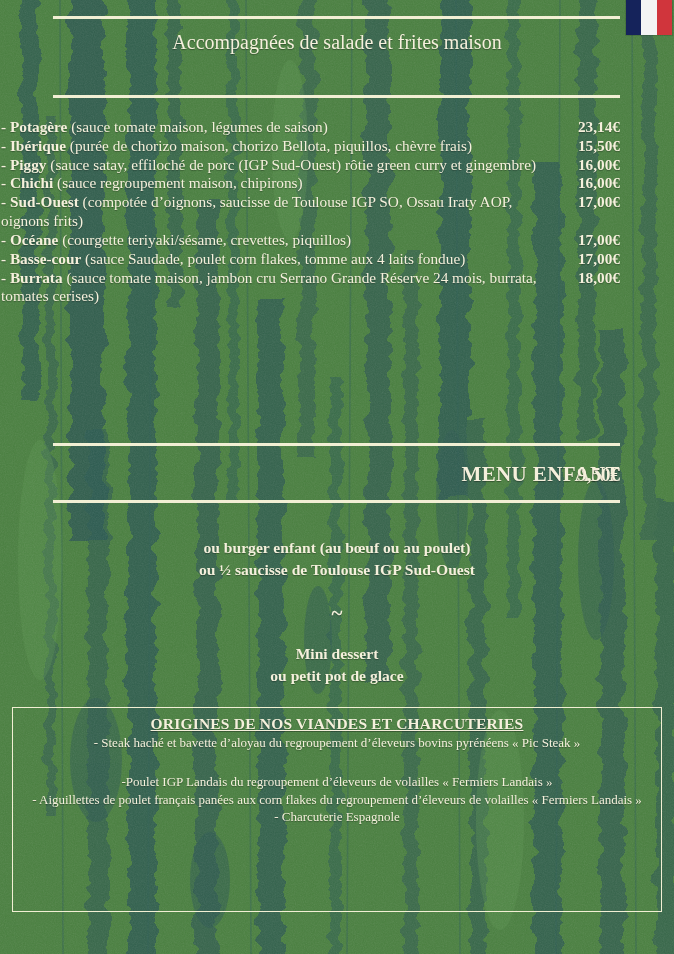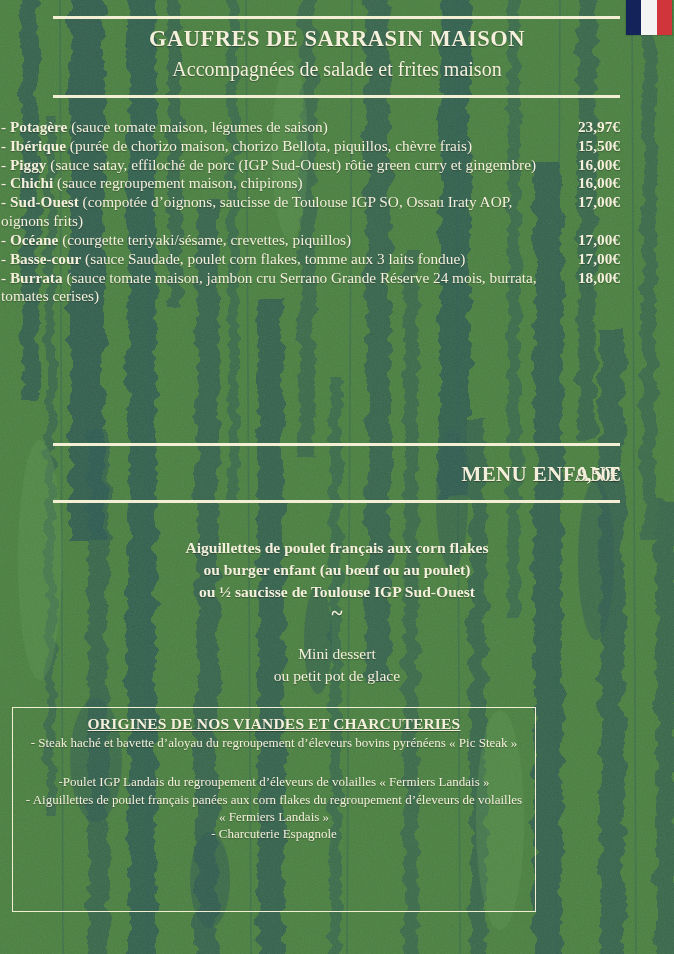--- a/index.html
+++ b/index.html
@@ -83,27 +83,27 @@
     font-size:15.6px; font-weight:bold; line-height:1.42;
     text-shadow:0 1px 1px rgba(0,0,0,.3);
   }
   .tilde {
     position:absolute; left:0; right:0; top:603px; text-align:center;
     font-size:21px; font-weight:bold; line-height:1;
     text-shadow:0 1px 1px rgba(0,0,0,.3);
   }
   .dessert {
     position:absolute; left:0; right:0; top:643px; text-align:center;
-    font-size:15.6px; font-weight:normal; line-height:1.42;
+    font-size:15.6px; font-weight:bold; line-height:1.42;
     text-shadow:0 1px 1px rgba(0,0,0,.3);
   }
 
   
   .origins {
-    position:absolute; left:12px; top:707px; width:524px; height:205px;
+    position:absolute; left:12px; top:707px; width:650px; height:205px;
     border:1.6px solid #F2EFD4;
     padding:6px 10px 0 10px;
     text-align:center;
   }
   .origins .ttl {
     font-size:15.5px; font-weight:bold; text-decoration:underline;
     letter-spacing:.2px; line-height:1.3;
     text-shadow:0 1px 1px rgba(0,0,0,.3);
   }
   .origins .ln {
@@ -189,30 +189,29 @@
 
   <div class="flag">
     <i class="b"></i>
     <i class="w"></i>
     <i class="r"></i>
   </div>
 
   <div class="rule" style="top:16px"></div>
 
   <div class="header">
-    <div class="h1">GAUFRES DE SARRASIN MAISON</div>
     <div class="h2">Accompagnées de salade et frites maison</div>
   </div>
 
   <div class="rule" style="top:95px"></div>
 
   <div class="dishes">
     <div class="dish">
       <div class="txt"><b>- Potagère</b><span> (sauce tomate maison, légumes de saison)</span></div>
-      <div class="price">23,97€</div>
+      <div class="price">23,14€</div>
     </div>
     <div class="dish">
       <div class="txt"><b>- Ibérique</b><span> (purée de chorizo maison, chorizo Bellota, piquillos, chèvre frais)</span></div>
       <div class="price">15,50€</div>
     </div>
     <div class="dish">
       <div class="txt"><b>- Piggy</b><span> (sauce satay, effiloché de porc (IGP Sud-Ouest) rôtie green curry et gingembre)</span></div>
       <div class="price">16,00€</div>
     </div>
     <div class="dish">
@@ -221,40 +220,39 @@
     </div>
     <div class="dish">
       <div class="txt"><b>- Sud-Ouest</b><span> (compotée d’oignons, saucisse de Toulouse IGP SO, Ossau Iraty AOP, oignons frits)</span></div>
       <div class="price">17,00€</div>
     </div>
     <div class="dish">
       <div class="txt"><b>- Océane</b><span> (courgette teriyaki/sésame, crevettes, piquillos)</span></div>
       <div class="price">17,00€</div>
     </div>
     <div class="dish">
-      <div class="txt"><b>- Basse-cour</b><span> (sauce Saudade, poulet corn flakes, tomme aux 3 laits fondue)</span></div>
+      <div class="txt"><b>- Basse-cour</b><span> (sauce Saudade, poulet corn flakes, tomme aux 4 laits fondue)</span></div>
       <div class="price">17,00€</div>
     </div>
     <div class="dish">
       <div class="txt"><b>- Burrata</b><span> (sauce tomate maison, jambon cru Serrano Grande Réserve 24 mois, burrata, tomates cerises)</span></div>
       <div class="price">18,00€</div>
     </div>
   </div>
 
   <div class="rule rule-a"></div>
 
   <div class="enfant-row">
     <div class="lbl">MENU ENFANT</div>
     <div class="price">9,50€</div>
   </div>
 
   <div class="rule rule-b"></div>
 
   <div class="enfant-body">
-    <div>Aiguillettes de poulet français aux corn flakes</div>
     <div>ou burger enfant (au bœuf ou au poulet)</div>
     <div>ou ½ saucisse de Toulouse IGP Sud-Ouest</div>
   </div>
 
   <div class="tilde">~</div>
 
   <div class="dessert">
     <div>Mini dessert</div>
     <div>ou petit pot de glace</div>
   </div>

